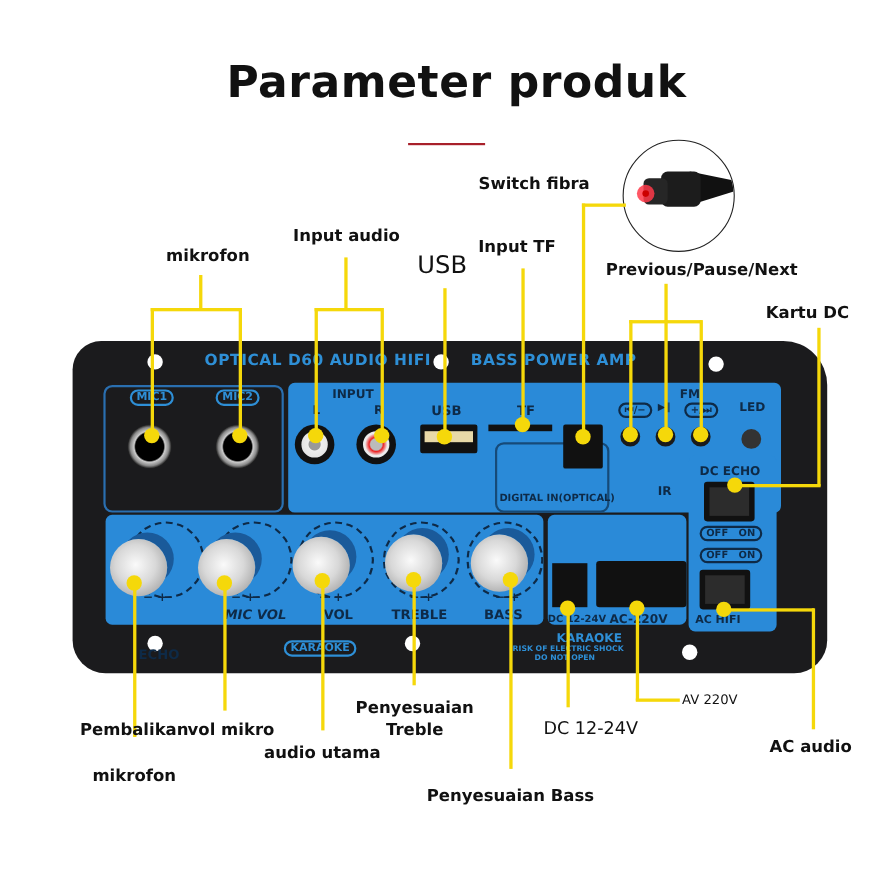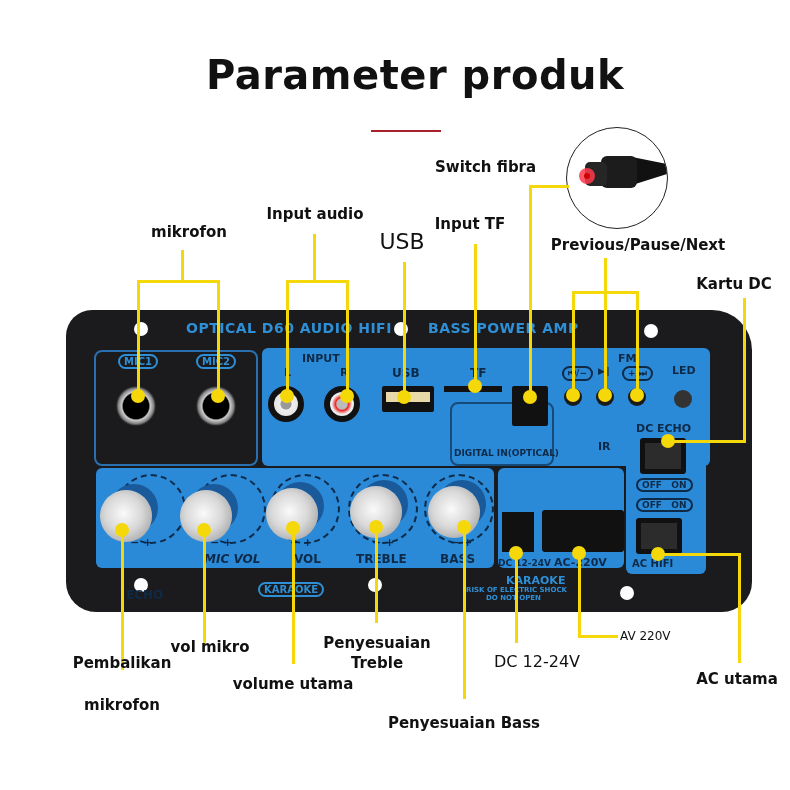--- a/index.html
+++ b/index.html
@@ -194,20 +194,20 @@
 <div class="dot" style="left:516px;top:553px;"></div>
 <div class="y" style="left:578px;top:553px;width:3px;height:84px;"></div>
 <div class="y" style="left:578px;top:635px;width:40px;height:3px;"></div>
 <div class="dot" style="left:579px;top:553px;"></div>
 <div class="y" style="left:658px;top:553px;width:82px;height:3px;"></div>
 <div class="y" style="left:738px;top:553px;width:3px;height:110px;"></div>
 <div class="dot" style="left:658px;top:554px;"></div>
 
 <div class="lbl c" style="left:122px;top:653px;">Pembalikan</div>
 <div class="lbl c" style="left:122px;top:695px;">mikrofon</div>
-<div class="lbl c" style="left:210px;top:637px;">vol mikro</div>
-<div class="lbl c" style="left:293px;top:674px;">volume utama</div>
+<div class="lbl c" style="left:210px;top:653px;">vol mikro</div>
+<div class="lbl c" style="left:293px;top:674px;">audio utama</div>
 <div class="lbl c" style="left:377px;top:633px;">Penyesuaian</div>
 <div class="lbl c" style="left:377px;top:653px;">Treble</div>
 <div class="lbl c" style="left:464px;top:713px;">Penyesuaian Bass</div>
 <div class="lbl c" style="left:537px;top:652px;font-weight:normal;font-size:16px;">DC 12-24V</div>
 <div class="lbl" style="left:620px;top:626px;font-weight:normal;font-size:12px;">AV 220V</div>
-<div class="lbl c" style="left:737px;top:669px;">AC utama</div>
+<div class="lbl c" style="left:737px;top:669px;">AC audio</div>
 
 </body></html>

